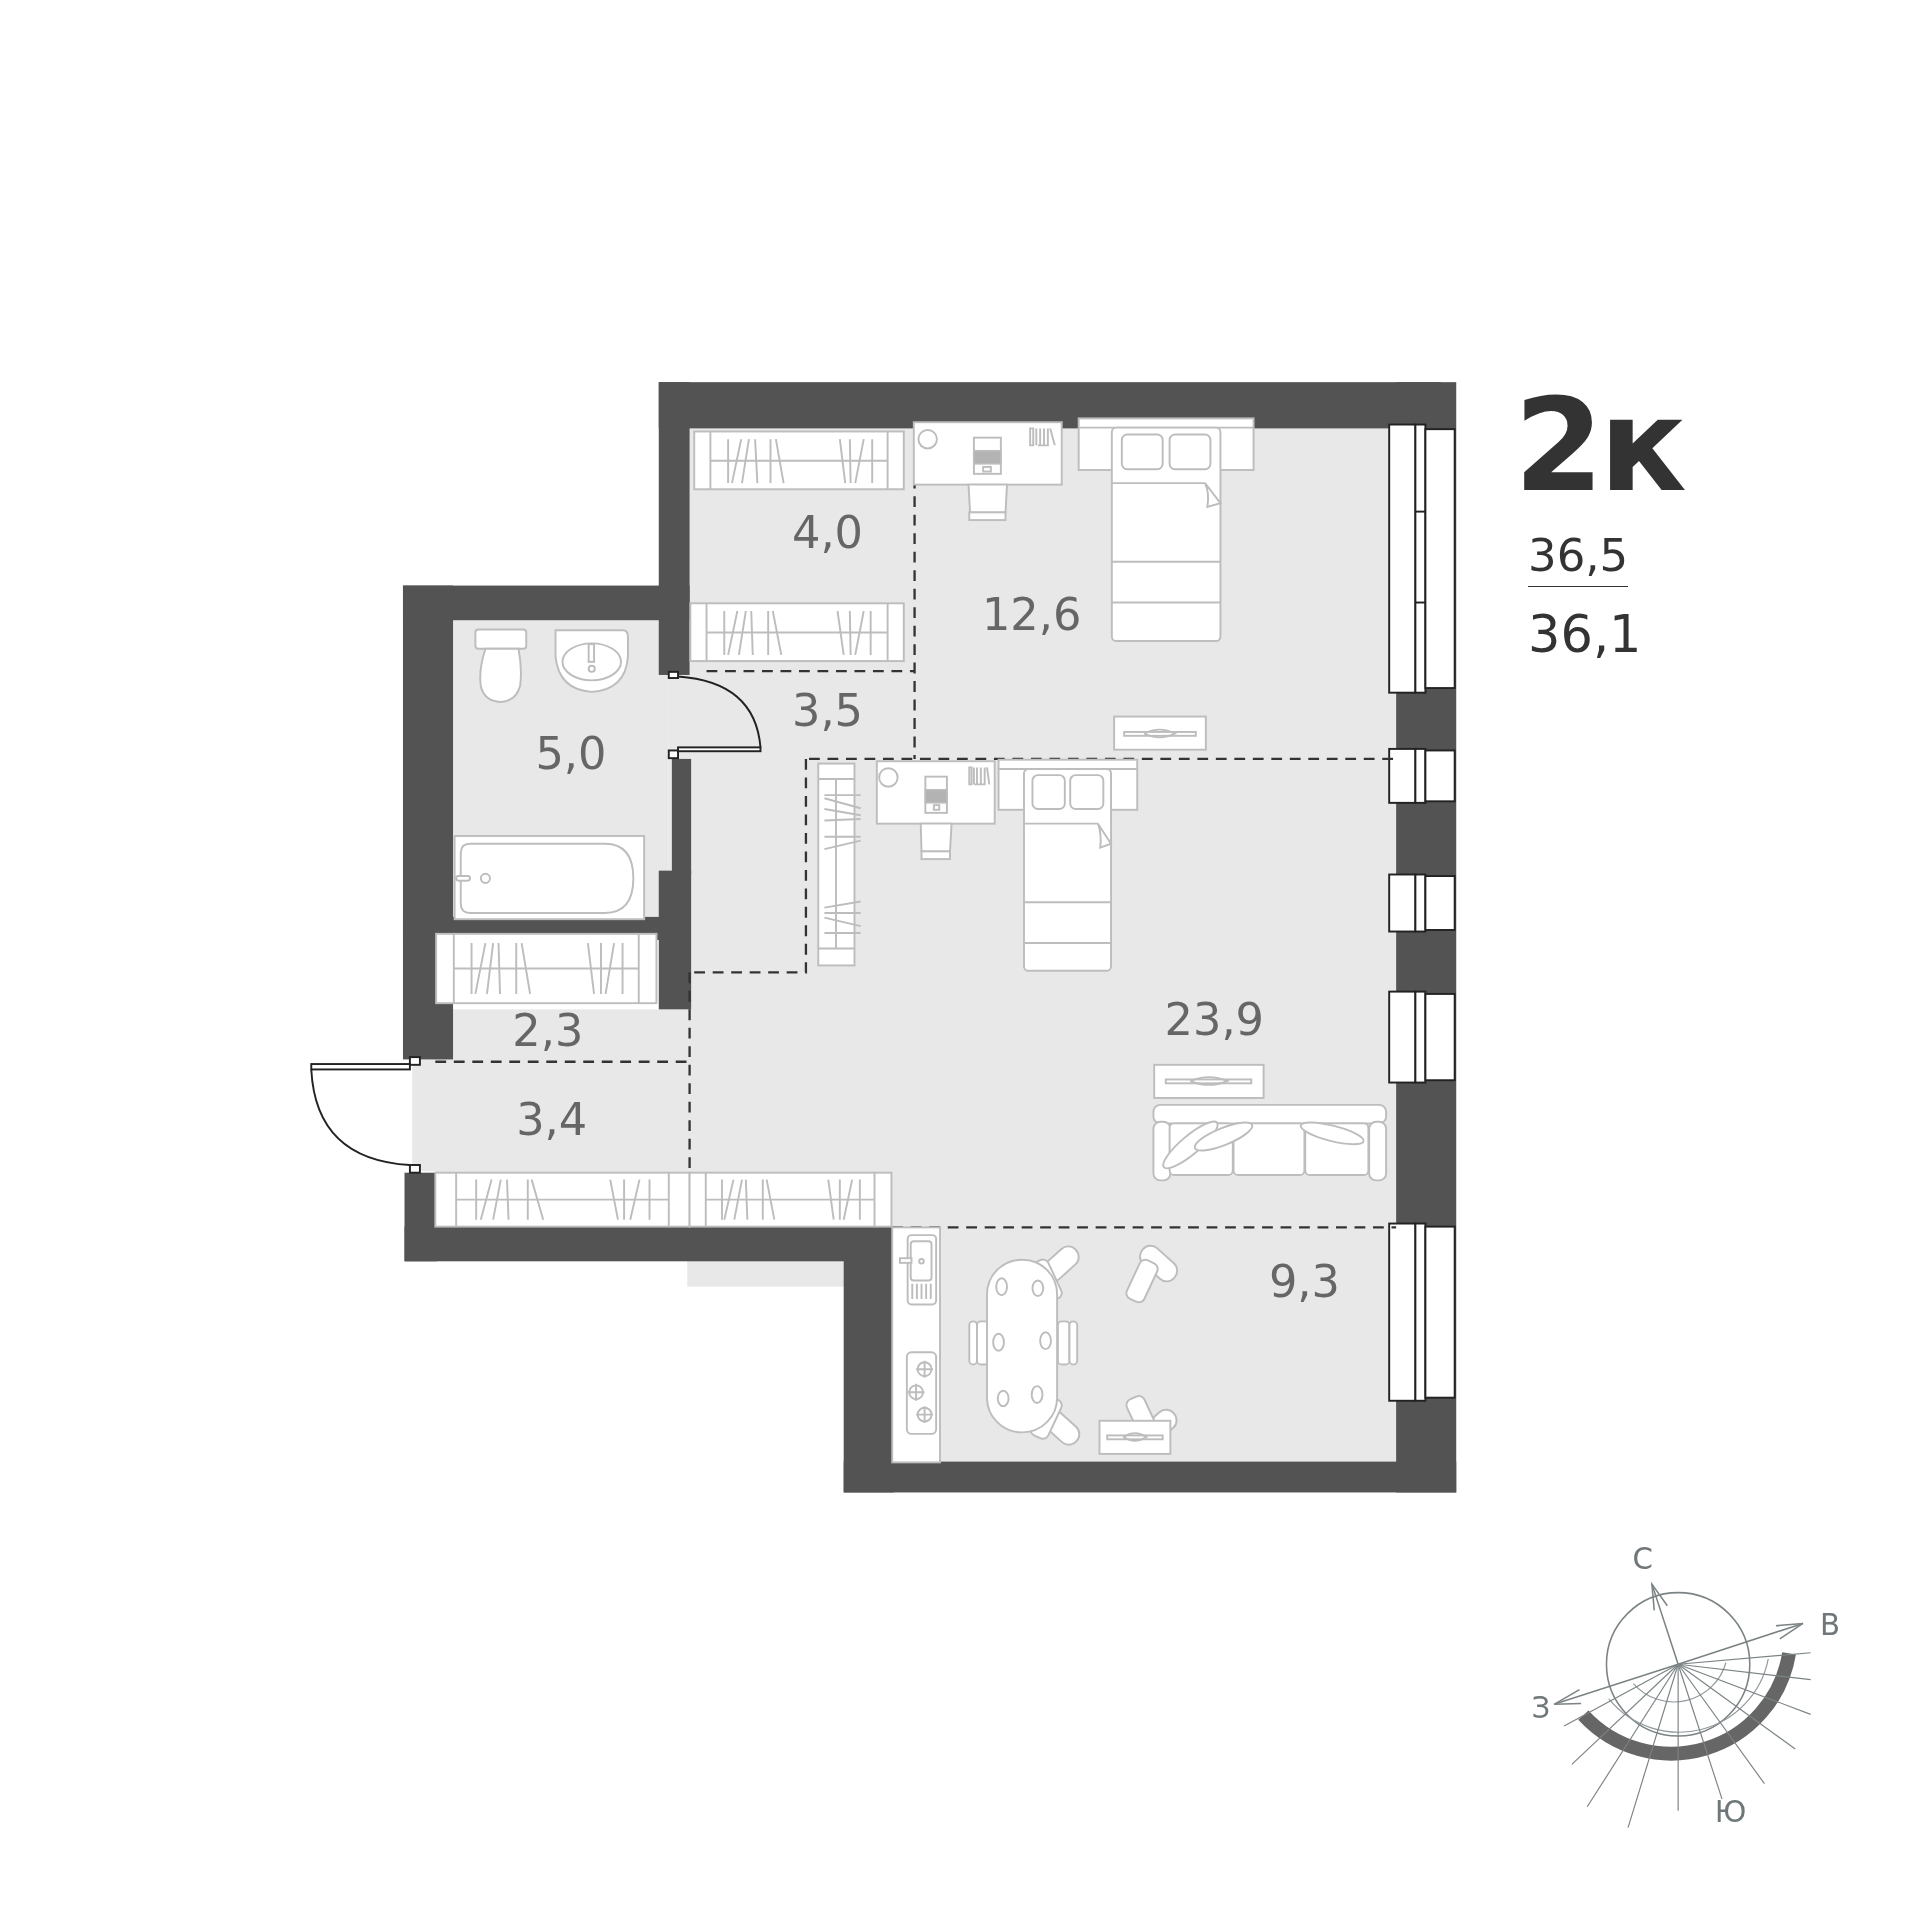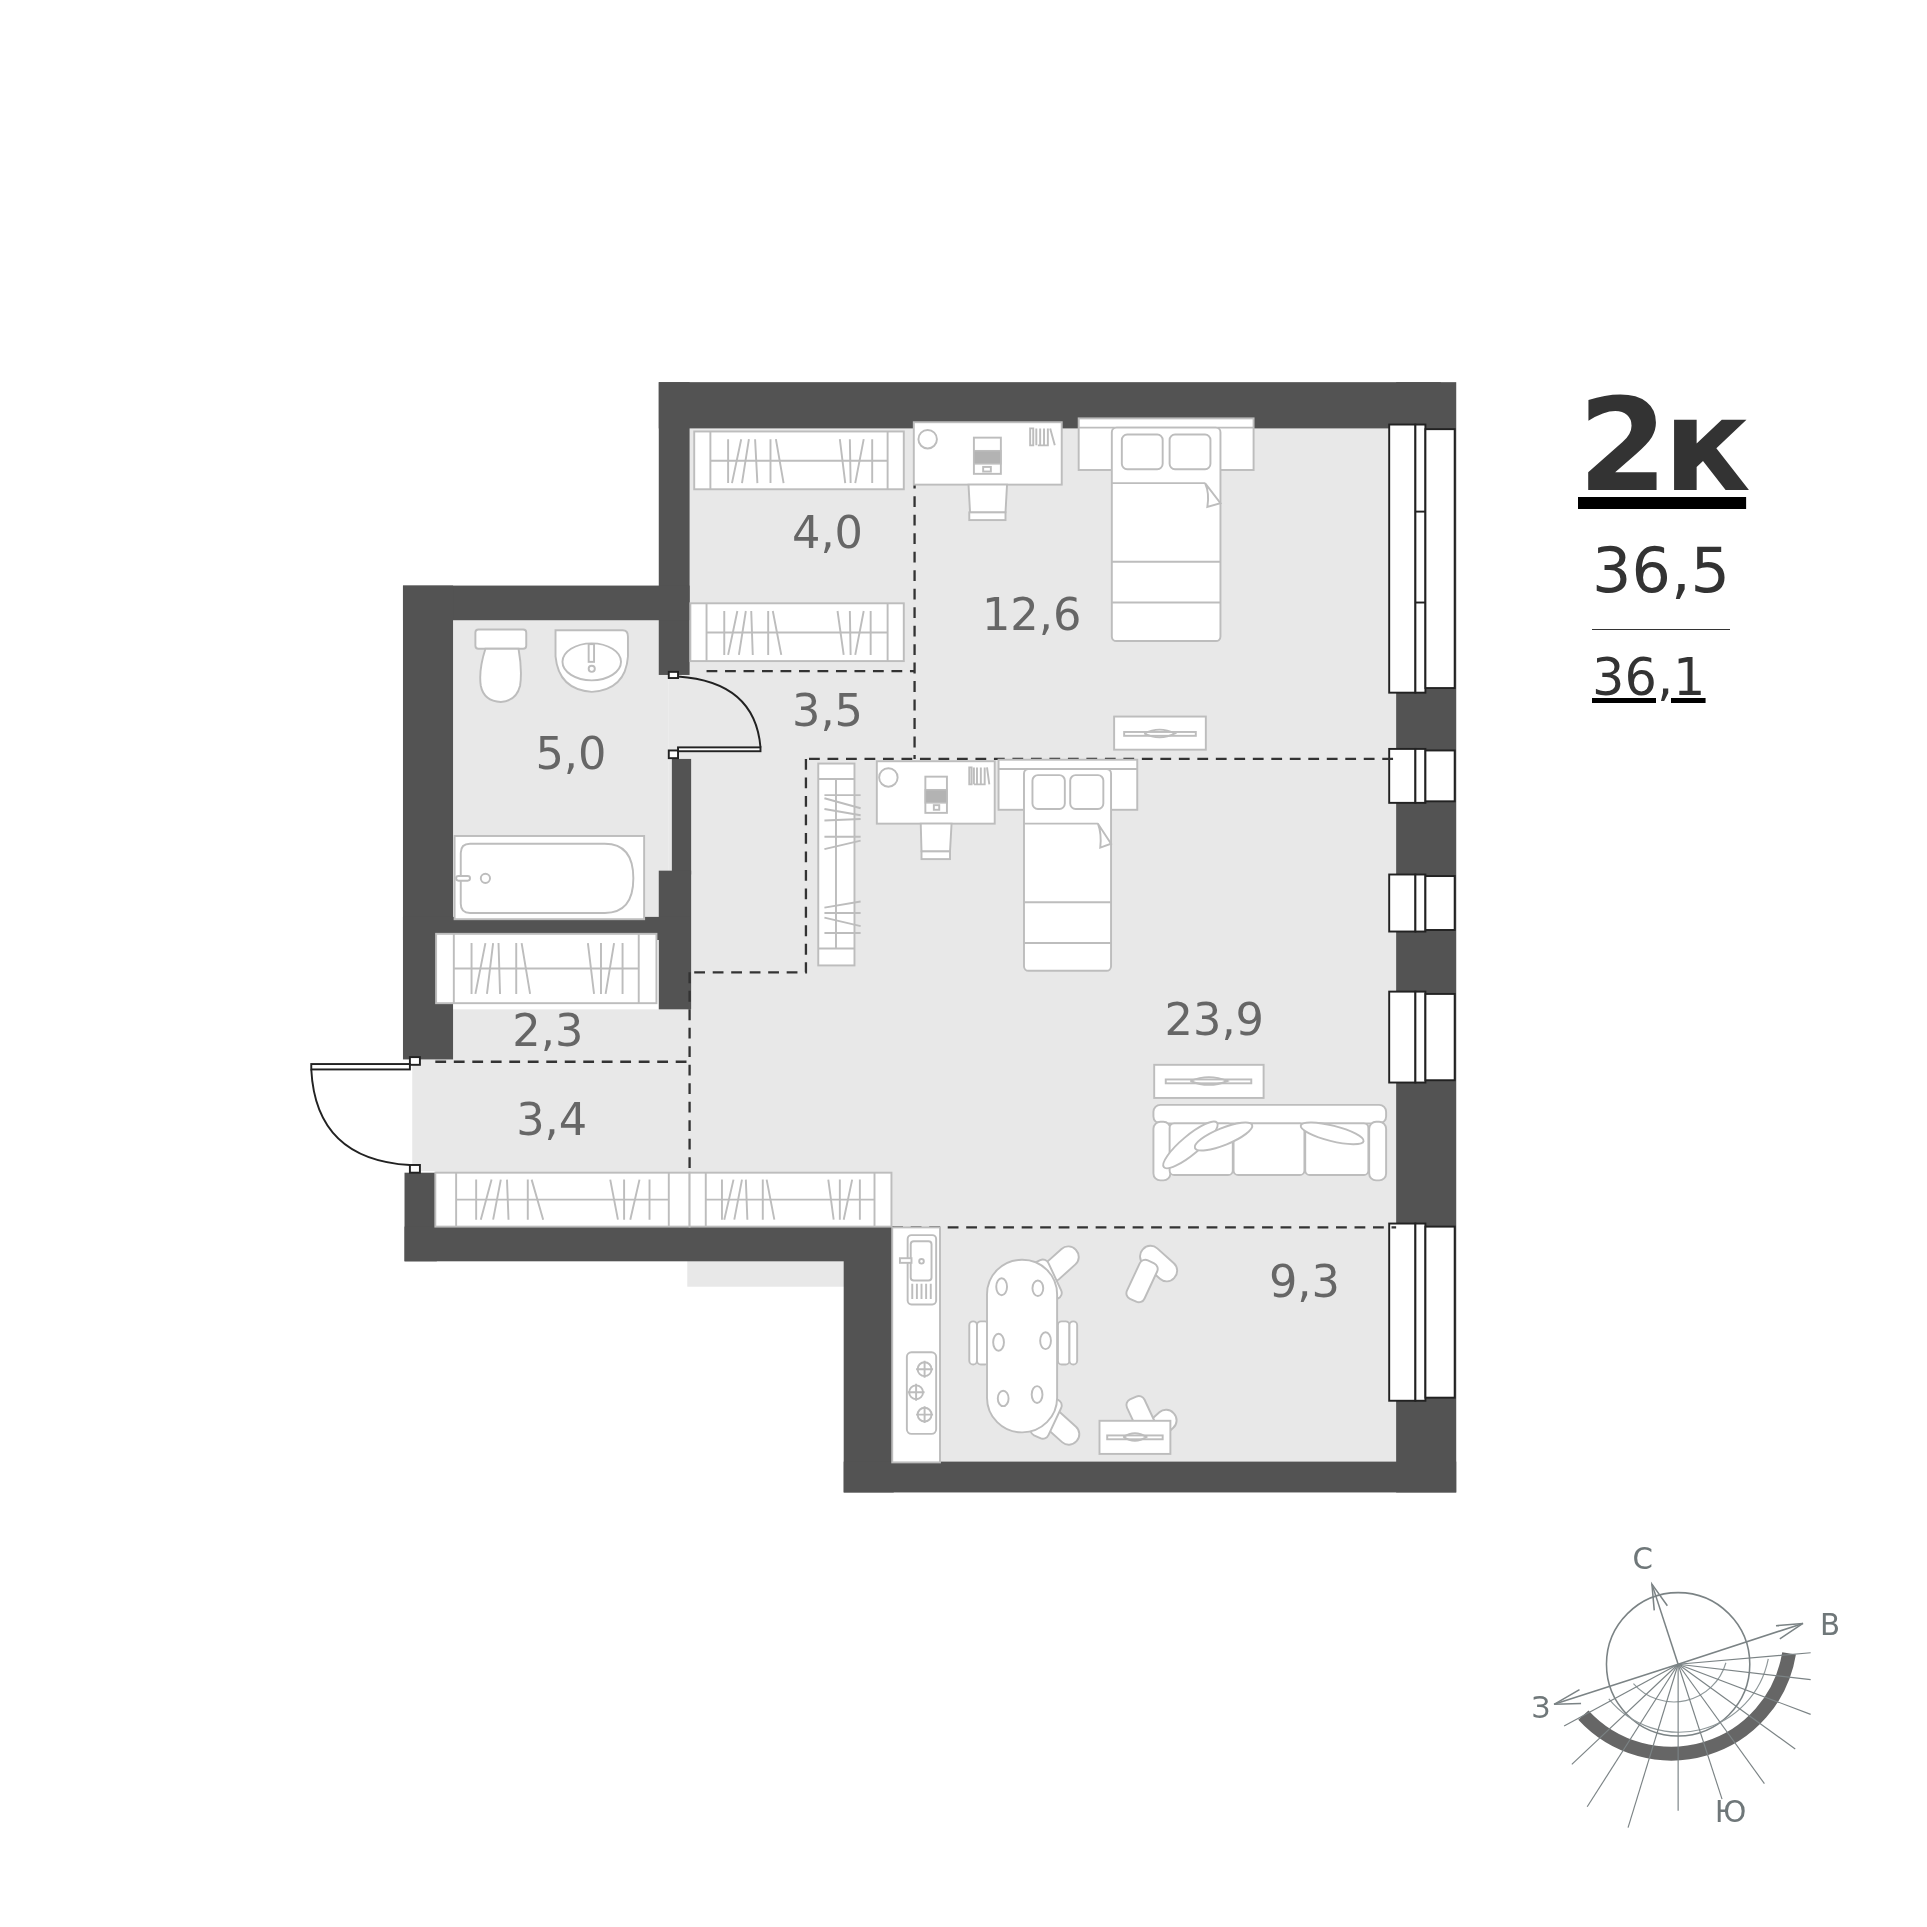--- a/index.html
+++ b/index.html
@@ -12,25 +12,25 @@
   .furn-line { fill: none; stroke: #bdbdbd; stroke-width: 2.5; }
   .furn-dark { fill: #b3b3b3; stroke: #bdbdbd; stroke-width: 2; }
   .dash { fill: none; stroke: #333333; stroke-width: 3; stroke-dasharray: 14 10; }
   .win { fill: #ffffff; stroke: #222222; stroke-width: 2.5; }
   .door { fill: none; stroke: #222222; stroke-width: 2.5; }
   .door-leaf { fill: #ffffff; stroke: #222222; stroke-width: 2.5; }
   .room-label { font-family: "DejaVu Sans", sans-serif; font-size: 58px; fill: #666666; text-anchor: middle; }
   .compass-line { stroke: #7b8385; stroke-width: 2; fill: none; }
   .compass-label { font-family: "DejaVu Sans", sans-serif; font-size: 38px; fill: #6f7779; text-anchor: middle; }
 
-  .info { position: absolute; left: 1578px; top: 381px; width: 200px; text-decoration: underline; }
+  .info { position: absolute; left: 1514px; top: 381px; width: 200px; }
   .rooms-count { font-family: "DejaVu Sans", sans-serif; font-weight: bold; font-size: 129px;
                  color: #333333; line-height: 1; letter-spacing: -4.6px; }
-  .area-living { font-family: "DejaVu Sans", sans-serif; font-size: 62px; color: #333333;
-                 margin-top: 30px; margin-left: 14px; line-height: 1; padding-bottom: 27px;
+  .area-living { font-family: "DejaVu Sans", sans-serif; font-size: 45px; color: #333333;
+                 margin-top: 23px; margin-left: 14px; line-height: 1; padding-bottom: 8px;
                  border-bottom: 1.5px solid #333333; display: inline-block; }
   .area-total { font-family: "DejaVu Sans", sans-serif; font-size: 51px; color: #333333;
                 margin-top: 21.6px; margin-left: 14px; line-height: 1; }
 </style>
 </head>
 <body>
 
 <svg id="plan" viewBox="0 0 2501 2501" xmlns="http://www.w3.org/2000/svg">
 
   <g>

